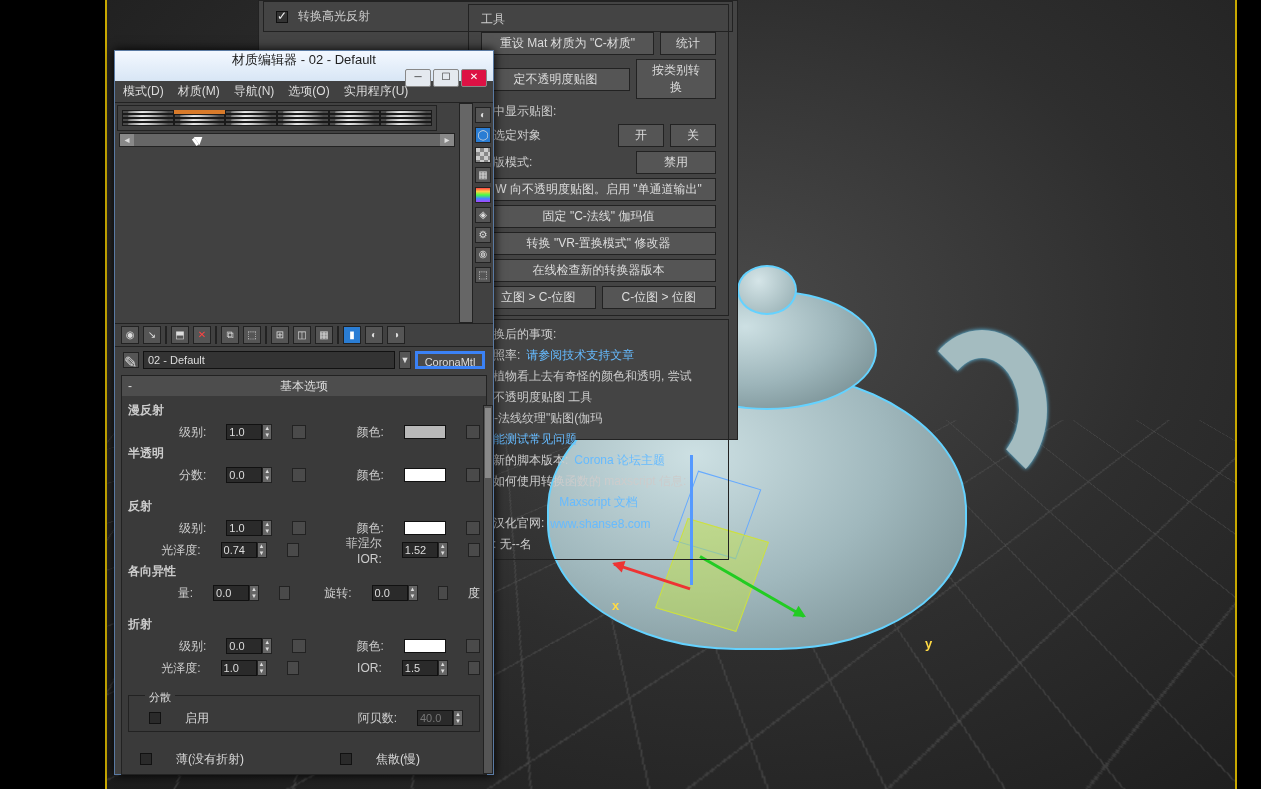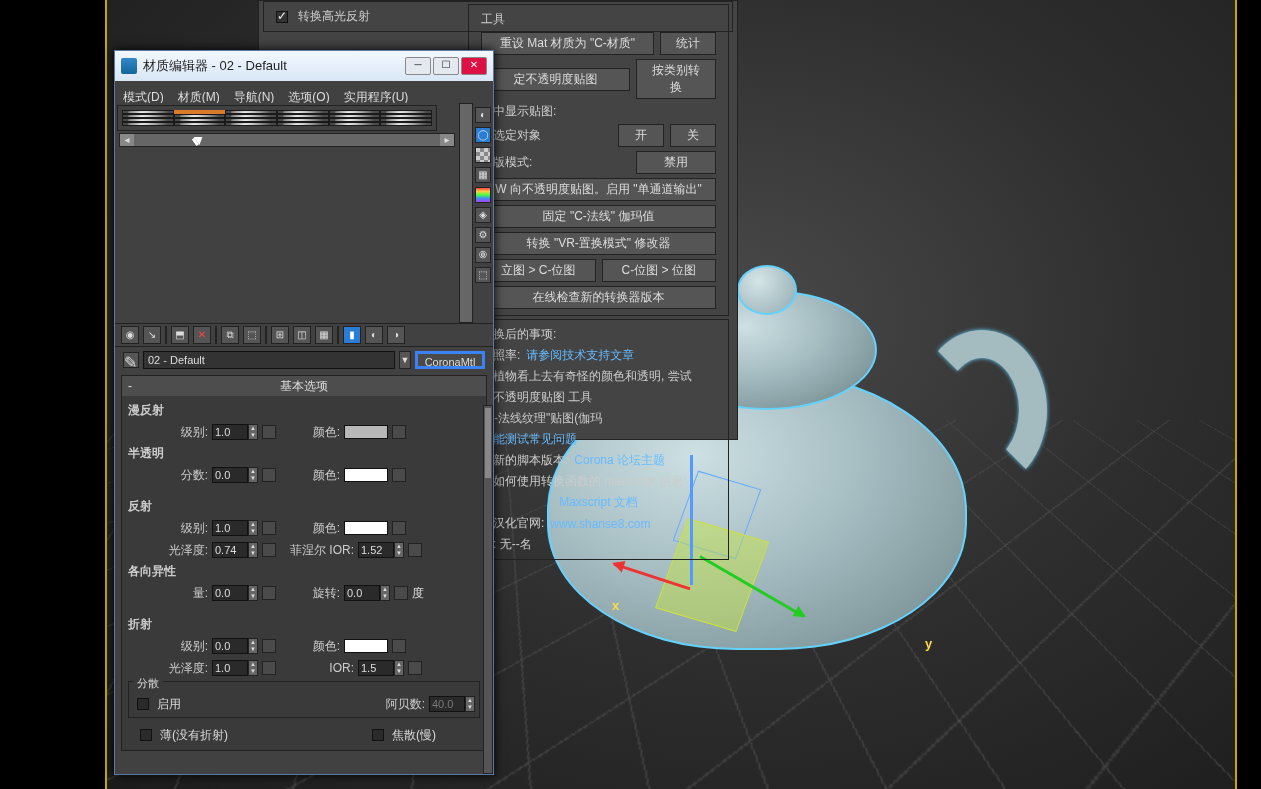--- a/index.html
+++ b/index.html
@@ -31,26 +31,26 @@
   .back-panel { position:absolute; left:258px; top:0; width:480px; height:440px; background:#444; border:1px solid #222; color:#ccc; font-size:12px;}
   .bp-row{display:flex;align-items:center;gap:6px;padding:2px 8px;}
   .bp-group{margin:3px 4px;border:1px solid #222;padding:4px;}
   .bp-btn{background:#555;border:1px solid #222;color:#ddd;padding:2px 10px;font-size:12px;display:inline-block;text-align:center;}
   .bp-link{color:#6bf;}
   .bp-check{display:inline-block;width:12px;height:12px;background:#333;border:1px solid #111;position:relative;margin-right:4px;}
   .bp-check.checked::after{content:'✓';position:absolute;left:0;top:-3px;color:#eee;font-size:12px;}
 
   
   .win { position:absolute; left:114px; top:50px; width:380px; height:725px; background:#e9eff5; border:1px solid #5a7aa3; box-shadow:0 0 10px #000; }
-  .titlebar { height:30px; background:linear-gradient(#f3f8ff,#d8e6f5); display:flex;align-items:center;padding:0 6px; color:#222; font-size:13px; }
+  .titlebar { height:30px; background:linear-gradient(#f3f8ff,#d8e6f5); display:flex;align-items:center;padding:0 6px; color:#222; font-size:13px;flex-direction:column; }
   .title-icon{width:16px;height:16px;background:linear-gradient(#38c,#169);border-radius:2px;margin-right:6px;}
   .win-btns{margin-left:auto;display:flex;gap:2px;}
   .wbtn{width:26px;height:18px;border:1px solid #888;background:#e4e9ef;font-size:10px;text-align:center;line-height:14px;border-radius:2px;}
   .wbtn.close{background:#d14; color:#fff;}
-  .menubar{height:22px;background:#414141;color:#ddd;display:flex;gap:14px;padding:16px 8px;align-items:center;font-size:12px;border-bottom:1px solid #222;}
+  .menubar{height:22px;background:#414141;color:#ddd;display:flex;gap:14px;padding:10px 8px;align-items:center;font-size:12px;border-bottom:1px solid #222;}
   
   .body-area{position:absolute;left:0;top:52px;right:0;bottom:0;background:#414141;color:#ddd;}
   
   .sample-area{display:flex;height:220px;}
   .sample-grid{width:320px;padding:4px;display:grid;grid-template-columns:repeat(6,1fr);grid-template-rows:repeat(4,1fr);gap:0;border:1px solid #222;margin:2px;}
   .slot{border:1px solid #1a1a1a;background:#4a4a4a;display:flex;align-items:center;justify-content:center;position:relative;}
   .slot.selected{border:2px solid #d87a2a;}
   .slot.selected .cursor{position:absolute;width:0;height:0;border-left:7px solid #fff;border-top:5px solid transparent;border-bottom:5px solid transparent;left:20px;top:22px;transform:rotate(-35deg);}
   .slot.selected .cursor::after{content:'';position:absolute;left:-10px;top:-4px;width:3px;height:8px;background:#fff;}
   .ball{width:80%;height:80%;border-radius:50%;background:radial-gradient(circle at 35% 30%, #eee 0%, #c0c0c0 35%, #888 75%, #555 100%);}
@@ -73,30 +73,30 @@
   .name-row{height:26px;display:flex;align-items:center;gap:4px;padding:0 8px;}
   .dropper{width:16px;height:16px;background:#555;border:1px solid #222;}
   .mat-name{flex:1;background:#333;border:1px solid #111;height:18px;color:#ddd;font-size:11px;padding:0 4px;}
   .mat-type{width:70px;text-align:center;font-size:11px;background:#4a4a4a;border:3px solid #3b82f6;height:18px;line-height:16px;}
   
   .rollup{margin:2px 6px;border:1px solid #222;background:#3a3a3a;}
   .rollup-head{height:20px;background:#4d4d4d;display:flex;align-items:center;justify-content:center;font-size:12px;position:relative;}
   .rollup-head::before{content:'-';position:absolute;left:6px;}
   .rollup-body{padding:4px 6px;font-size:12px;}
   .section-label{color:#ccc;font-size:12px;padding:2px 0;font-weight:bold;}
-  .param-row{display:flex;align-items:center;gap:4px;height:22px;padding-left:30px;}
+  .param-row{display:flex;align-items:center;gap:20px;height:22px;padding-left:30px;}
   .param-row label{width:50px;text-align:right;color:#ccc;}
   .spinner{display:flex;align-items:center;}
   .spinner input{width:36px;height:16px;background:#2a2a2a;border:1px solid #111;color:#ddd;font-size:11px;padding:0 2px;}
   .spin-btns{width:10px;height:16px;background:#666;border:1px solid #222;display:flex;flex-direction:column;}
   .spin-btns span{flex:1;font-size:6px;text-align:center;line-height:6px;}
   .color-swatch{width:44px;height:14px;background:#b8b8b8;border:1px solid #111;}
   .map-slot{width:14px;height:14px;background:#4a4a4a;border:1px solid #222;}
   .param-row .lbl2{width:60px;text-align:right;}
-  .fieldset{border:1px solid #222;margin:2px 0;padding:2px 4px;}
+  .fieldset{border:1px solid #222;margin:16px 0;padding:2px 16px;}
   .fieldset-label{position:relative;top:-8px;background:#3a3a3a;padding:0 4px;font-size:11px;display:inline-block;}
   .chk{width:12px;height:12px;background:#2a2a2a;border:1px solid #111;display:inline-block;margin-right:4px;}
   .rollup-scroll{position:absolute;right:0;top:302px;bottom:0;width:10px;background:#555;border:1px solid #222;}
   .rollup-scroll .thumb{position:absolute;left:1px;top:2px;width:6px;height:70px;background:#888;}
 </style>
 </head>
 <body>
 
 <div class="viewport-border">
   <div class="scene">
@@ -154,25 +154,25 @@
       <div class="bp-row">
           <span class="bp-btn" style="flex:1">W 向不透明度贴图。启用 "单通道输出"</span>
         </div>
       <div class="bp-row">
           <span class="bp-btn" style="flex:1">固定 "C-法线" 伽玛值</span>
         </div>
       <div class="bp-row">
           <span class="bp-btn" style="flex:1">转换 "VR-置换模式" 修改器</span>
         </div>
       <div class="bp-row">
+          <span class="bp-btn" style="flex:1">在线检查新的转换器版本</span>
+        </div>
+      <div class="bp-row">
           <span class="bp-btn" style="flex:1">立图 &gt; C-位图</span>
           <span class="bp-btn" style="flex:1">C-位图 &gt; 位图</span>
-        </div>
-      <div class="bp-row">
-          <span class="bp-btn" style="flex:1">在线检查新的转换器版本</span>
         </div>
     </div>
     <div class="bp-group">
       <div class="bp-row">
           <span>转换后的事项:</span>
         </div>
       <div class="bp-row">
           <span>反照率: </span>
           <span class="bp-link">请参阅技术支持文章</span>
         </div>

